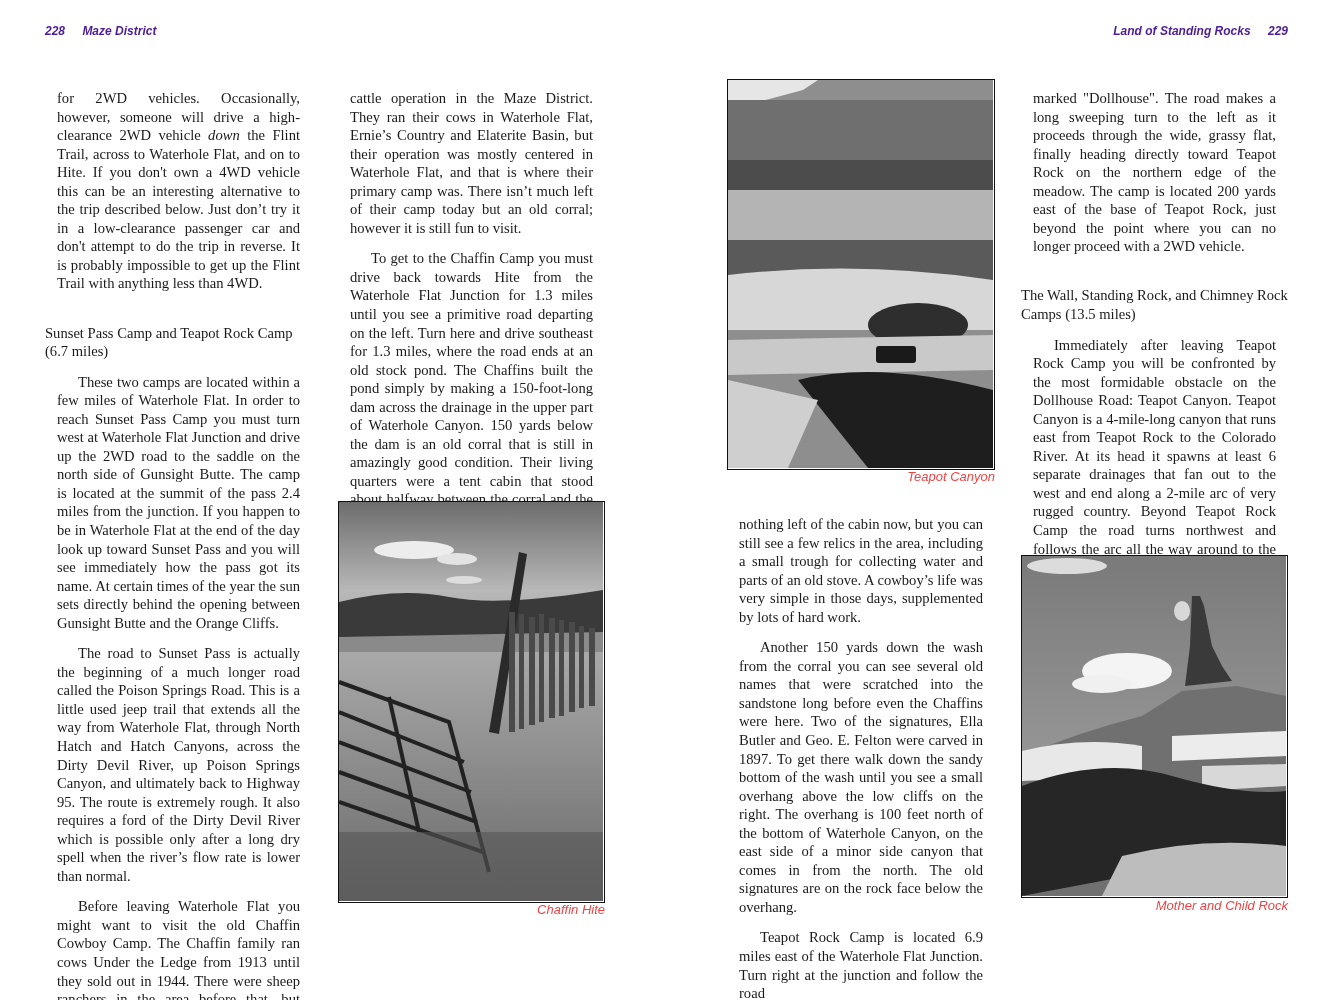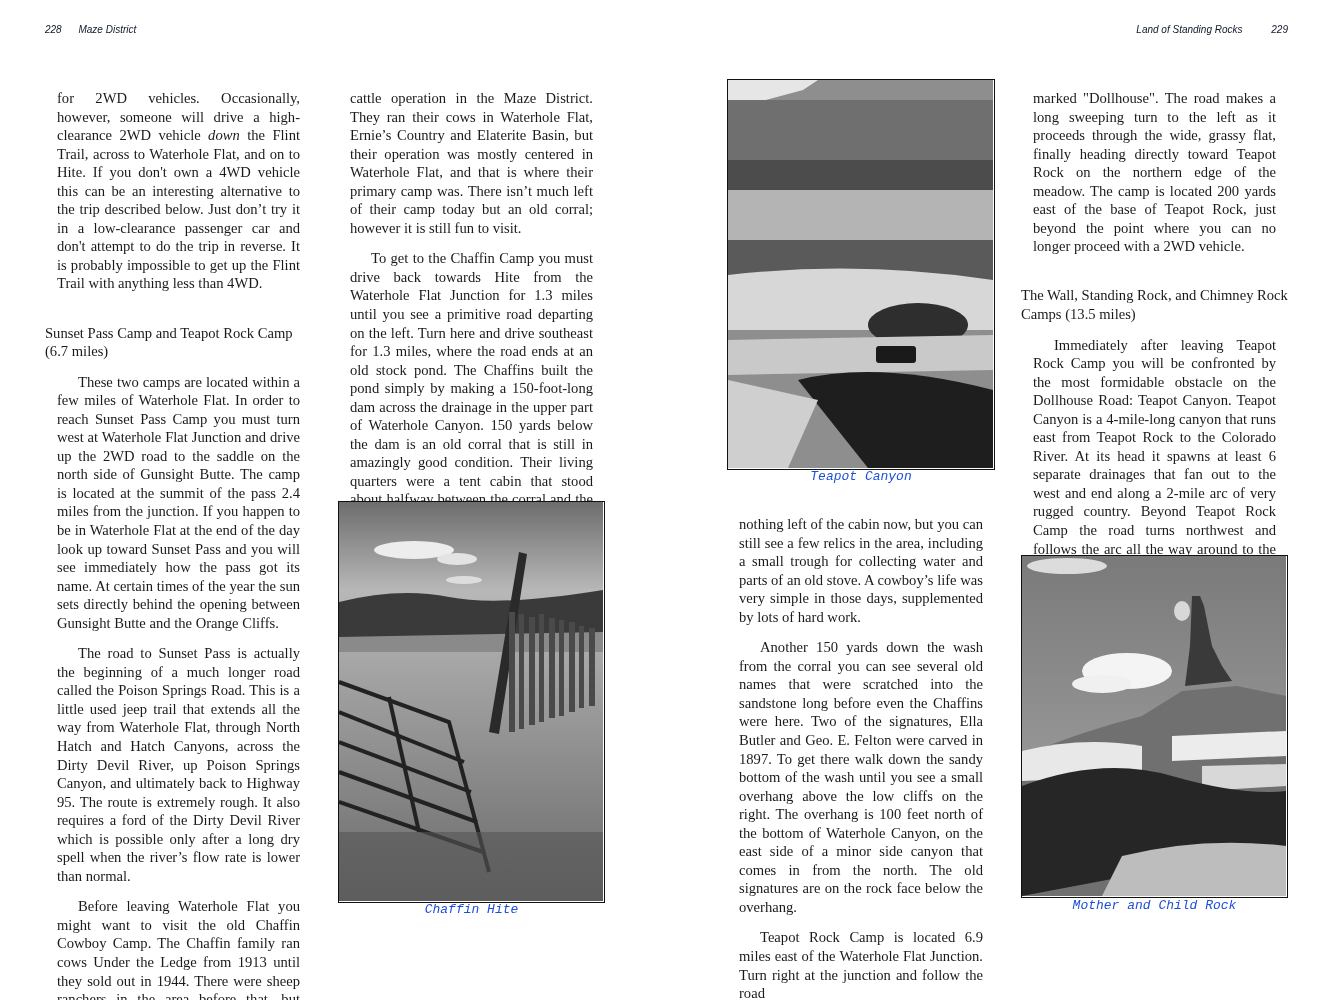--- a/index.html
+++ b/index.html
@@ -1,26 +1,26 @@
 <!DOCTYPE html>
 <html><head>
 <meta charset="utf-8">
 <style>
   html, body { margin:0; padding:0; background:#fff; }
   body { width:1332px; height:1000px; position:relative; overflow:hidden; color:#1a1a1a; }
-  .running-head { position:absolute; top:24px; font-family:"Liberation Sans", sans-serif; font-style:italic; font-size:10px; color:#0f172a; }
+  .running-head { position:absolute; top:24px; font-family:"Liberation Sans", sans-serif; font-style:italic; font-size:12px; color:#4c1d95;font-weight:bold; }
   .running-head .num { margin-right:14px; }
-  .running-head.right .num { margin-right:0; margin-left:26px; }
+  .running-head.right .num { margin-right:0; margin-left:14px; }
   .col { position:absolute; width:267px; font-family:"Liberation Serif", serif; font-size:14.6px; line-height:18.55px; text-align:justify; hyphens:manual; }
   .col p { margin:12px; text-indent:0; }
   .col p.ind { text-indent:21px; }
   .col h3 { margin:0; font-size:14.6px; line-height:18.55px; font-weight:normal; text-align:left; }
   .col .gap { height:18.5px; }
   .photo { position:absolute; border:1.5px solid #111; box-sizing:border-box; overflow:hidden; }
-  .caption { position:absolute; font-family:Liberation Mono, monospace; font-style:italic; font-size:13px; text-align:center; color:#1d4ed8; }
+  .caption { position:absolute; font-family:Liberation Sans, sans-serif; font-style:italic; font-size:13px; text-align:right; color:#ef4444; }
   svg { display:block; }
 </style>
 </head>
 <body>
 
 <div class="running-head" style="left:45px;">
   <span class="num">228</span>
   <span>Maze District</span>
 </div>
 

